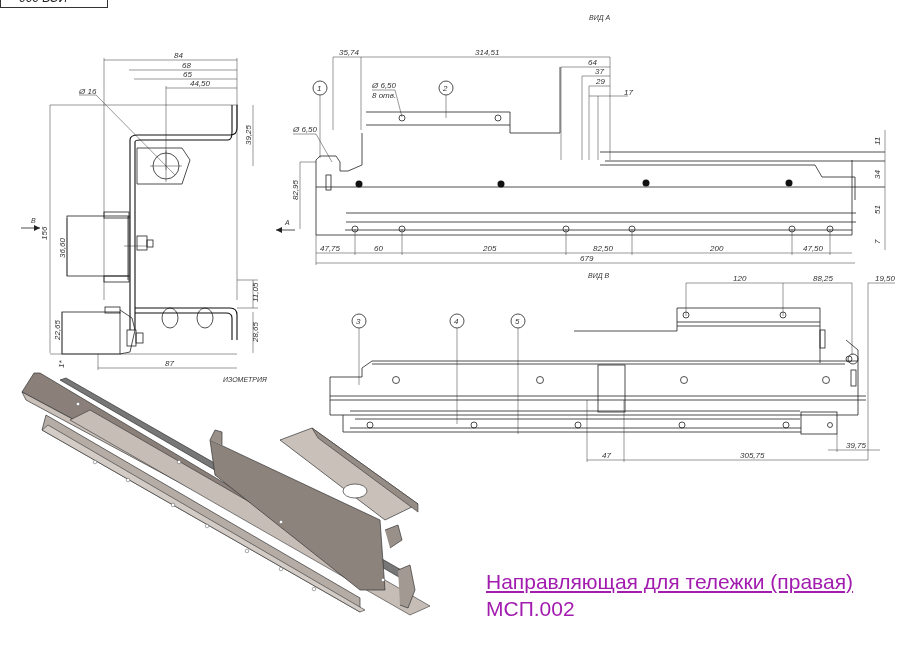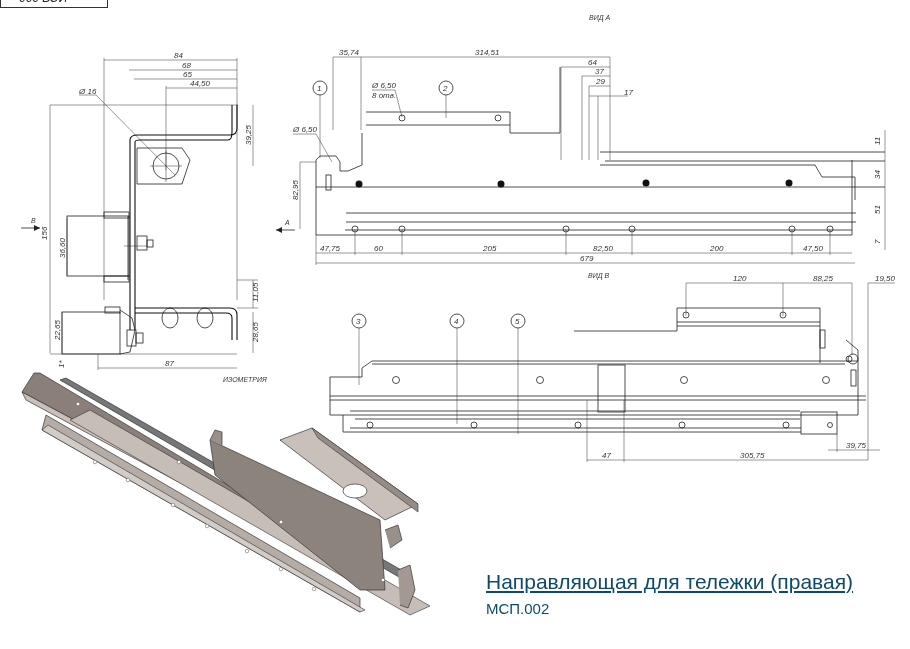--- a/index.html
+++ b/index.html
@@ -3,23 +3,23 @@
 <meta charset="utf-8">
 <style>
   html,body{margin:0;padding:0;background:#ffffff;}
   body{width:910px;height:649px;position:relative;overflow:hidden;font-family:"DejaVu Sans",sans-serif;}
   svg{position:absolute;left:0;top:0;}
   .dim{font-family:"Liberation Sans",sans-serif;font-style:italic;font-size:8px;fill:#333;}
   .lbl{font-family:"Liberation Sans",sans-serif;font-style:italic;font-size:7px;fill:#333;}
   .ln{stroke:#222;stroke-width:0.8;fill:none;}
   .thin{stroke:#333;stroke-width:0.5;fill:none;}
   .thick{stroke:#111;stroke-width:1.1;fill:none;}
-  .title-block{position:absolute;left:486px;top:569px;font-family:"Liberation Sans",sans-serif;color:#0c4a6e;}
+  .title-block{position:absolute;left:486px;top:569px;font-family:"Liberation Sans",sans-serif;color:#a21caf;}
   .title-line{font-size:21px;text-decoration:underline;line-height:26px;white-space:nowrap;}
-  .code-line{font-size:15px;line-height:28px;}
+  .code-line{font-size:21px;line-height:28px;}
   .stamp{position:absolute;left:0;top:-6px;width:108px;height:14px;border:1px solid #333;border-top:none;font-family:"Liberation Sans",sans-serif;font-style:italic;font-size:12px;line-height:8px;padding-left:18px;box-sizing:border-box;overflow:hidden;color:#222;}
 </style>
 </head>
 <body>
 
 <div class="stamp"><span>000 ВЭИ</span></div>
 
 <svg width="910" height="649" viewBox="0 0 910 649">
 
   <g>

